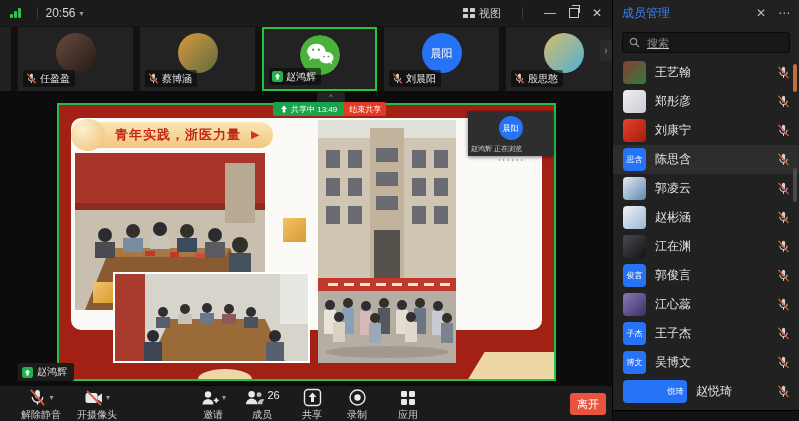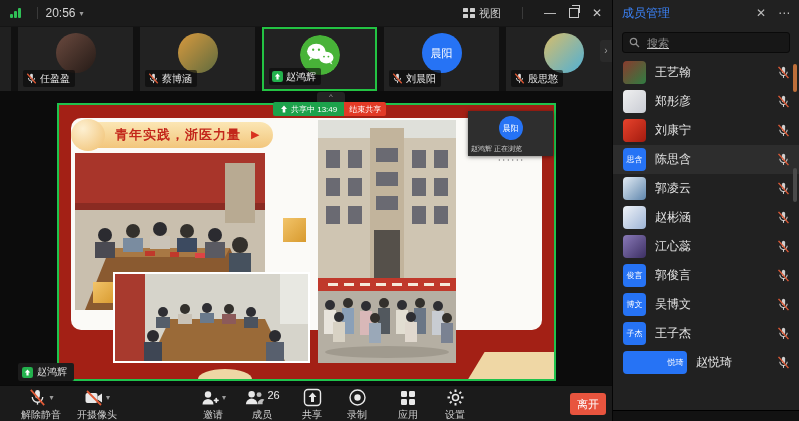--- a/index.html
+++ b/index.html
@@ -442,38 +442,20 @@
       <div class="tb-icon">
         <svg width="18" height="18" viewBox="0 0 18 18" fill="#e8e8e8">
           <rect x="2" y="2" width="6" height="6" rx="1.2"></rect>
             <rect x="10" y="2" width="6" height="6" rx="1.2"></rect>
           <rect x="2" y="10" width="6" height="6" rx="1.2"></rect>
             <rect x="10" y="10" width="6" height="6" rx="1.2"></rect>
         </svg>
       </div>
       <div class="tb-label">应用</div>
     </div>
-    <div class="tb-item" style="left:427px;">
-      <div class="tb-icon">
-        <svg width="19" height="19" viewBox="0 0 19 19">
-          <circle cx="9.5" cy="9.5" r="3" fill="none" stroke="#e8e8e8" stroke-width="1.5"></circle>
-          <g stroke="#e8e8e8" stroke-width="2">
-            <line x1="9.5" y1="1.5" x2="9.5" y2="4"></line>
-              <line x1="9.5" y1="15" x2="9.5" y2="17.5"></line>
-            <line x1="1.5" y1="9.5" x2="4" y2="9.5"></line>
-              <line x1="15" y1="9.5" x2="17.5" y2="9.5"></line>
-            <line x1="3.9" y1="3.9" x2="5.6" y2="5.6"></line>
-              <line x1="13.4" y1="13.4" x2="15.1" y2="15.1"></line>
-            <line x1="3.9" y1="15.1" x2="5.6" y2="13.4"></line>
-              <line x1="13.4" y1="5.6" x2="15.1" y2="3.9"></line>
-          </g>
-        </svg>
-      </div>
-      <div class="tb-label">设置</div>
-    </div>
     <div class="leave-btn">离开</div>
   </div>
 
   <div class="collapse-handle">›</div>
 
   <div class="sidebar">
     <div class="sb-header">
       <span class="sb-title">成员管理</span>
       <span class="sb-hicons">
         <span>✕</span>
@@ -559,63 +541,75 @@
     <div class="m-mic">
             <svg width="13" height="13" viewBox="0 0 12 12">
               <rect x="4.5" y="0.8" width="3" height="6" rx="1.5" fill="#cfcfcf"></rect>
               <path d="M2.6 5.4a3.4 3.4 0 0 0 6.8 0" stroke="#cfcfcf" fill="none" stroke-width="1"></path>
               <line x1="6" y1="8.8" x2="6" y2="11" stroke="#cfcfcf" stroke-width="1"></line>
               <line x1="1.4" y1="0.8" x2="10.6" y2="11.2" stroke="#e15a36" stroke-width="1.3"></line>
             </svg>
           </div>
   </div>
 
+  <div class="member-row">
+    <div class="m-avatar" style="background: linear-gradient(135deg, rgb(73, 73, 82), rgb(18, 18, 22));"></div>
+    <div class="m-name">江在渊</div>
+    <div class="m-mic">
+            <svg width="13" height="13" viewBox="0 0 12 12">
+              <rect x="4.5" y="0.8" width="3" height="6" rx="1.5" fill="#cfcfcf"></rect>
+              <path d="M2.6 5.4a3.4 3.4 0 0 0 6.8 0" stroke="#cfcfcf" fill="none" stroke-width="1"></path>
+              <line x1="6" y1="8.8" x2="6" y2="11" stroke="#cfcfcf" stroke-width="1"></line>
+              <line x1="1.4" y1="0.8" x2="10.6" y2="11.2" stroke="#e15a36" stroke-width="1.3"></line>
+            </svg>
+          </div>
+  </div>
+
+  <div class="member-row">
+    <div class="m-avatar av-text" style="background: rgb(38, 115, 245);">俊言</div>
+    <div class="m-name">郭俊言</div>
+    <div class="m-mic">
+            <svg width="13" height="13" viewBox="0 0 12 12">
+              <rect x="4.5" y="0.8" width="3" height="6" rx="1.5" fill="#cfcfcf"></rect>
+              <path d="M2.6 5.4a3.4 3.4 0 0 0 6.8 0" stroke="#cfcfcf" fill="none" stroke-width="1"></path>
+              <line x1="6" y1="8.8" x2="6" y2="11" stroke="#cfcfcf" stroke-width="1"></line>
+              <line x1="1.4" y1="0.8" x2="10.6" y2="11.2" stroke="#e15a36" stroke-width="1.3"></line>
+            </svg>
+          </div>
+  </div>
 
   <div class="member-row">
     <div class="m-avatar" style="background: linear-gradient(135deg, rgb(138, 122, 184), rgb(60, 47, 99));"></div>
     <div class="m-name">江心蕊</div>
     <div class="m-mic">
             <svg width="13" height="13" viewBox="0 0 12 12">
               <rect x="4.5" y="0.8" width="3" height="6" rx="1.5" fill="#cfcfcf"></rect>
               <path d="M2.6 5.4a3.4 3.4 0 0 0 6.8 0" stroke="#cfcfcf" fill="none" stroke-width="1"></path>
               <line x1="6" y1="8.8" x2="6" y2="11" stroke="#cfcfcf" stroke-width="1"></line>
               <line x1="1.4" y1="0.8" x2="10.6" y2="11.2" stroke="#e15a36" stroke-width="1.3"></line>
             </svg>
           </div>
   </div>
 
   <div class="member-row">
-    <div class="m-avatar av-text" style="background: rgb(38, 115, 245);">俊言</div>
-    <div class="m-name">郭俊言</div>
+    <div class="m-avatar av-text" style="background: rgb(38, 115, 245);">子杰</div>
+    <div class="m-name">王子杰</div>
     <div class="m-mic">
             <svg width="13" height="13" viewBox="0 0 12 12">
               <rect x="4.5" y="0.8" width="3" height="6" rx="1.5" fill="#cfcfcf"></rect>
               <path d="M2.6 5.4a3.4 3.4 0 0 0 6.8 0" stroke="#cfcfcf" fill="none" stroke-width="1"></path>
               <line x1="6" y1="8.8" x2="6" y2="11" stroke="#cfcfcf" stroke-width="1"></line>
               <line x1="1.4" y1="0.8" x2="10.6" y2="11.2" stroke="#e15a36" stroke-width="1.3"></line>
             </svg>
           </div>
   </div>
 
   <div class="member-row">
     <div class="m-avatar av-text" style="background: rgb(38, 115, 245);">博文</div>
     <div class="m-name">吴博文</div>
-    <div class="m-mic">
-            <svg width="13" height="13" viewBox="0 0 12 12">
-              <rect x="4.5" y="0.8" width="3" height="6" rx="1.5" fill="#cfcfcf"></rect>
-              <path d="M2.6 5.4a3.4 3.4 0 0 0 6.8 0" stroke="#cfcfcf" fill="none" stroke-width="1"></path>
-              <line x1="6" y1="8.8" x2="6" y2="11" stroke="#cfcfcf" stroke-width="1"></line>
-              <line x1="1.4" y1="0.8" x2="10.6" y2="11.2" stroke="#e15a36" stroke-width="1.3"></line>
-            </svg>
-          </div>
-  </div>
-
-  <div class="member-row">
-    <div class="m-avatar av-text" style="background: rgb(38, 115, 245);">子杰</div>
-    <div class="m-name">王子杰</div>
     <div class="m-mic">
             <svg width="13" height="13" viewBox="0 0 12 12">
               <rect x="4.5" y="0.8" width="3" height="6" rx="1.5" fill="#cfcfcf"></rect>
               <path d="M2.6 5.4a3.4 3.4 0 0 0 6.8 0" stroke="#cfcfcf" fill="none" stroke-width="1"></path>
               <line x1="6" y1="8.8" x2="6" y2="11" stroke="#cfcfcf" stroke-width="1"></line>
               <line x1="1.4" y1="0.8" x2="10.6" y2="11.2" stroke="#e15a36" stroke-width="1.3"></line>
             </svg>
           </div>
   </div>
 

